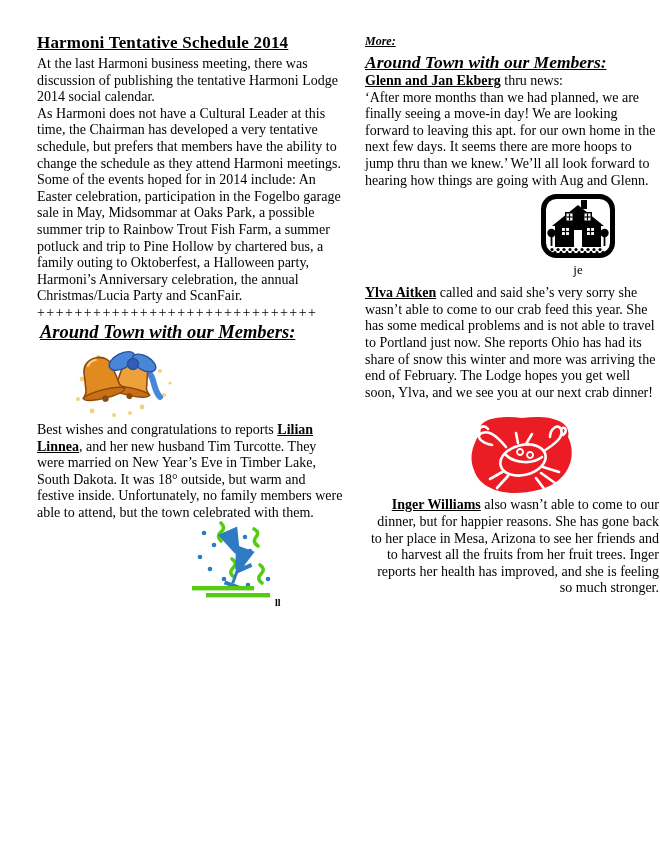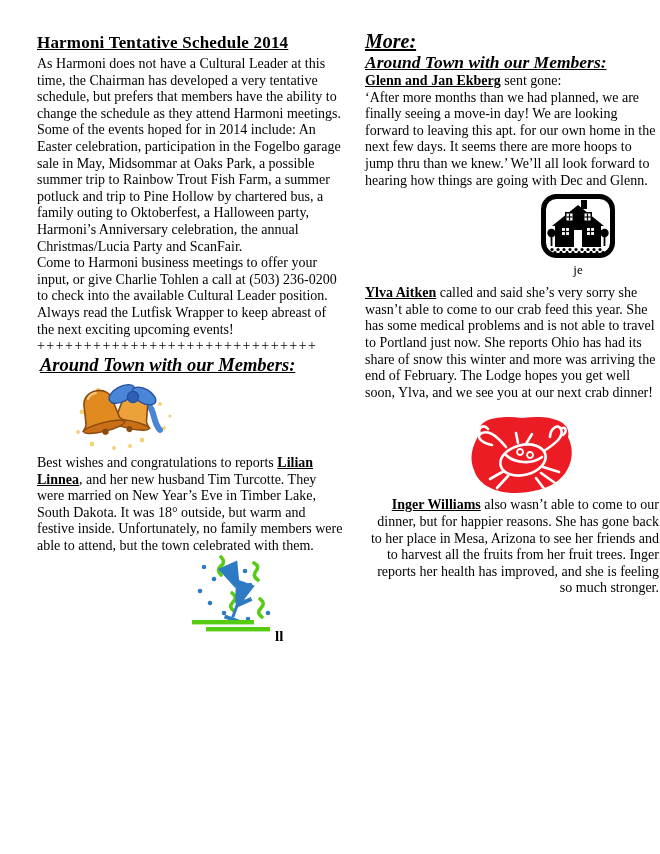--- a/index.html
+++ b/index.html
@@ -15,43 +15,43 @@
     font-size:17px;font-weight:bold;text-decoration:underline;
     margin:0 0 3px 0;letter-spacing:.2px;
   }
   p.body{font-size:14px;line-height:16.6px;margin:0;}
   .plus-row{font-size:14px;line-height:16px;letter-spacing:1.45px;margin:0;white-space:nowrap;}
   .h-script{
     font-weight:bold;font-style:italic;text-decoration:underline;
     margin:1px 0 0 0;
   }
   .h-around-left{font-size:18.5px;line-height:21px;padding-left:3px;}
-  .h-more{font-size:20px;line-height:19px;}
+  .h-more{font-size:12px;line-height:19px;}
   .h-around-right{font-size:17.5px;line-height:21px;margin-top:1px;}
   .name{font-weight:bold;text-decoration:underline;}
   .fig{position:relative;}
   .fig-bells{margin:2px 0 3px 33px;width:106px;height:74px;}
   .fig-champagne{margin:0 0 0 153px;width:86px;height:80px;}
-  .page-number{font-size:15px;margin:-6px 0 0 238px;line-height:15px;font-weight:bold;}
+  .page-number{font-size:10px;margin:-6px 0 0 238px;line-height:15px;font-weight:bold;}
   .fig-house{margin:5px 0 8px 176px;width:74px;text-align:center;}
   .house-caption{font-size:13px;line-height:14px;display:block;margin-top:1px;}
   .fig-crab{margin:12px 0 0 101px;width:112px;height:84px;}
   .mt8{margin-top:8px;}
   .mt22{margin-top:22px;text-align:right;}
   .mt16{margin-top:16px;}
 </style>
 </head>
 <body>
 
 <div class="page">
 
   <div class="col col-left">
     <h1 class="title">Harmoni Tentative Schedule 2014</h1>
+    <p class="body">At the last Harmoni business meeting, there was discussion of publishing the tentative Harmoni Lodge 2014 social calendar.</p>
     <p class="body">As Harmoni does not have a Cultural Leader at this time, the Chairman has developed a very tentative schedule, but prefers that members have the ability to change the schedule as they attend Harmoni meetings. Some of the events hoped for in 2014 include: An Easter celebration, participation in the Fogelbo garage sale in May, Midsommar at Oaks Park, a possible summer trip to Rainbow Trout Fish Farm, a summer potluck and trip to Pine Hollow by chartered bus, a family outing to Oktoberfest, a Halloween party, Harmoni’s Anniversary celebration, the annual Christmas/Lucia Party and ScanFair.</p>
-    <p class="body">Come to Harmoni business meetings to offer your input, or give Charlie Tohlen a call at (503) 236-0200 to check into the available Cultural Leader position.  Always read the Lutfisk Wrapper to keep abreast of the next exciting upcoming events!</p>
     <p class="plus-row">++++++++++++++++++++++++++++++</p>
     <h2 class="h-script h-around-left">Around Town with our Members:</h2>
 
     <div class="fig fig-bells">
       <svg width="106" height="74" viewBox="0 0 106 74">
         <g fill="#f2d27a">
           <circle cx="12" cy="34" r="2.4"></circle>
             <circle cx="8" cy="54" r="2"></circle>
             <circle cx="22" cy="66" r="2.4"></circle>
           <circle cx="44" cy="70" r="2"></circle>
@@ -128,22 +128,22 @@
         <rect x="16" y="72" width="64" height="4.4" fill="#55cc11"></rect>
       </svg>
     </div>
     <div class="page-number">ll</div>
   </div>
 
   <div class="col col-right">
     <h2 class="h-script h-more">More:</h2>
     <h2 class="h-script h-around-right">Around Town with our Members:</h2>
 
-    <p class="body"><span class="name">Glenn and Jan Ekberg</span><span> sent gone:</span><br>
-      <span>‘After more months than we had planned, we are finally seeing a move-in day!  We are looking forward to leaving this apt. for our own home in the next few days. It seems there are more hoops to jump thru than we knew.’ We’ll all look forward to hearing how things are going with Dec and Glenn.</span></p>
+    <p class="body"><span class="name">Glenn and Jan Ekberg</span><span> thru news:</span><br>
+      <span>‘After more months than we had planned, we are finally seeing a move-in day!  We are looking forward to leaving this apt. for our own home in the next few days. It seems there are more hoops to jump thru than we knew.’ We’ll all look forward to hearing how things are going with Aug and Glenn.</span></p>
 
     <div class="fig fig-house">
       <svg width="74" height="64" viewBox="0 0 74 64">
         <rect x="2.5" y="2.5" width="69" height="59" rx="13" fill="#fff" stroke="#000" stroke-width="5"></rect>
         <rect x="40" y="6" width="6" height="9" fill="#000"></rect>
         <polygon points="11,32 37,11 63,32" fill="#000"></polygon>
         <rect x="14" y="30" width="46" height="23" fill="#000"></rect>
 
         <g>
           <rect x="24" y="18" width="9" height="10" fill="#000"></rect>

